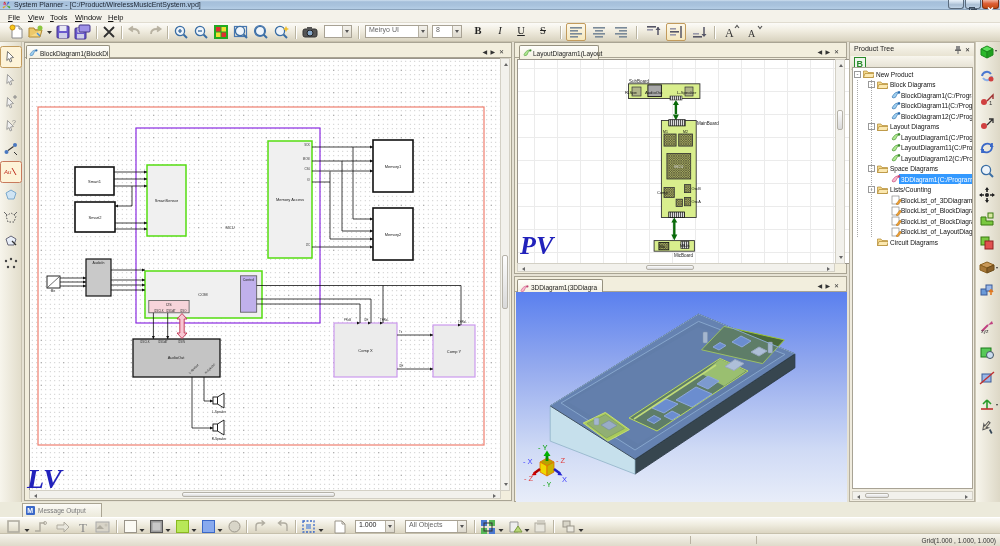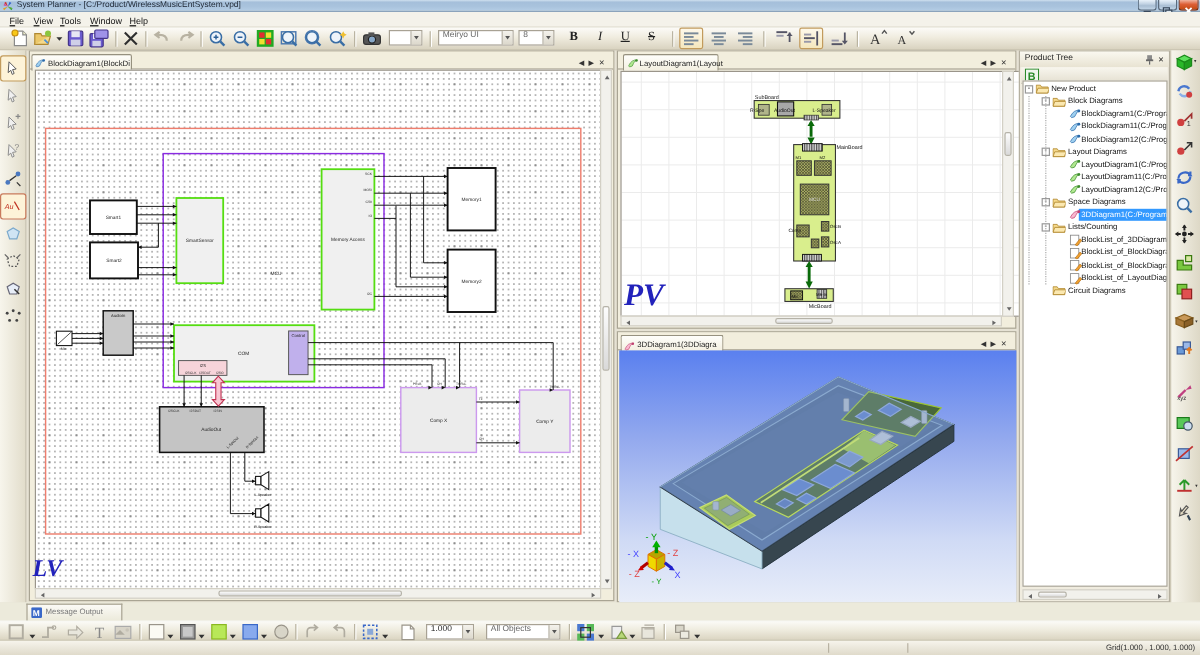--- a/index.html
+++ b/index.html
@@ -471,21 +471,21 @@
           <path d="M115,221 l-3,-1.5 v3 z" fill="#111"></path>
           <polyline points="81,226 115,226" fill="none" stroke="#111" stroke-width="0.8"></polyline>
           <path d="M115,226 l-3,-1.5 v3 z" fill="#111"></path>
           <polyline points="81,231 115,231" fill="none" stroke="#111" stroke-width="0.8"></polyline>
           <path d="M115,231 l-3,-1.5 v3 z" fill="#111"></path>
           <polyline points="162,318 162,369 183,369" fill="none" stroke="#111" stroke-width="0.8"></polyline>
           <path d="M183,369 l-3,-1.5 v3 z" fill="#111"></path>
           <polyline points="174,318 174,342 183,342" fill="none" stroke="#111" stroke-width="0.8"></polyline>
           <path d="M183,342 l-3,-1.5 v3 z" fill="#111"></path>
         </svg>
-      <div class="bigletter" style="left:-3px;top:404px;font-size:20px;">LV</div>
+      <div class="bigletter" style="left:-3px;top:404px;font-size:28px;">LV</div>
     </div>
     <div class="scroll-v" style="right:1px;top:15px;height:433px;">
       <span class="sv-u"></span>
         <span class="sv-d"></span>
       <div class="thumb" style="left:1px;top:196px;width:6px;height:54px"></div>
     </div>
     <div class="scroll-h" style="left:4px;bottom:1px;width:472px;">
       <span class="sh-l"></span>
         <span class="sh-r"></span>
       <div class="thumb" style="top:1px;left:152px;width:153px;height:5px"></div>

